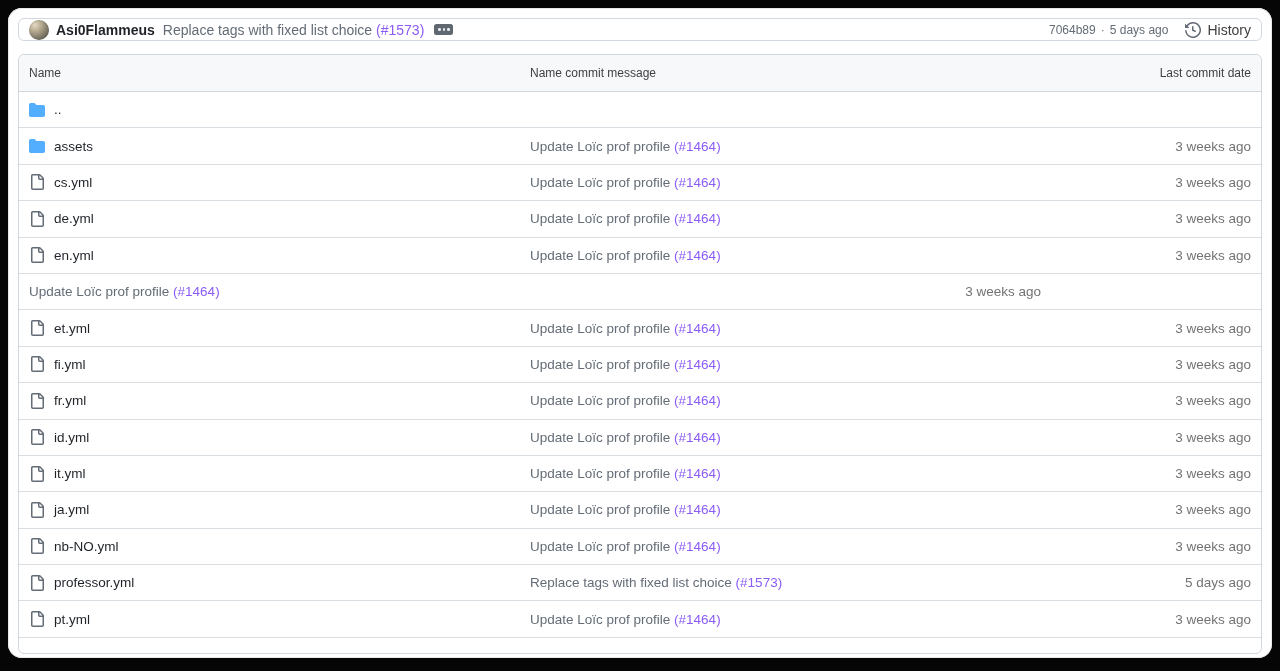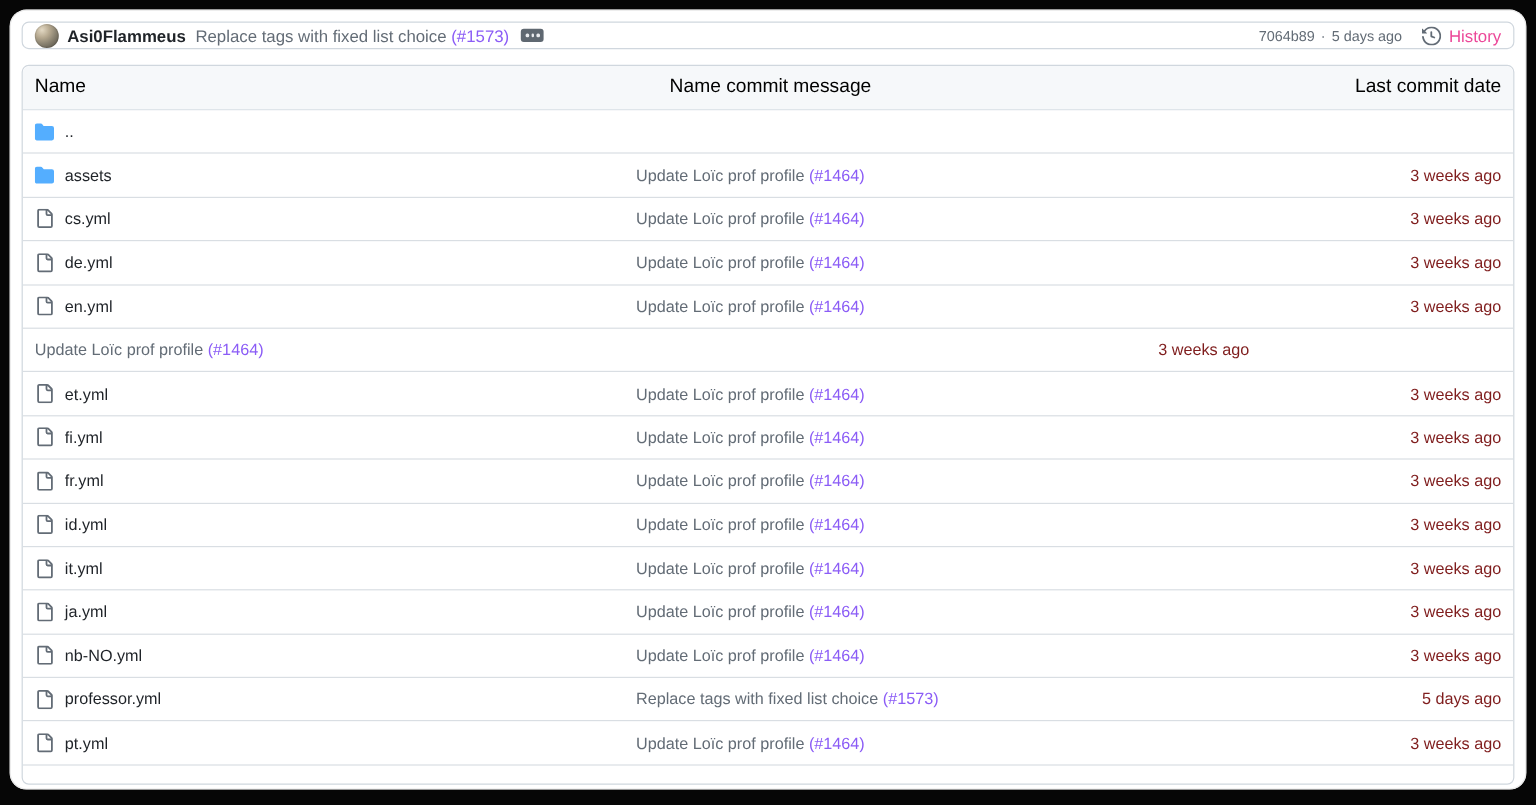--- a/index.html
+++ b/index.html
@@ -83,21 +83,21 @@
   }
   .history-btn {
     display: flex;
     align-items: center;
     gap: 6px;
     background: none;
     border: none;
     cursor: pointer;
     font-family: inherit;
     font-size: 14px;
-    color: #ec4899;
+    color: #404040;
   }
   .history-btn svg { display: block; fill: #636c76; }
 
   
   .file-table {
     margin: 13px 10px 0 10px;
     border: 1px solid #d0d7de;
     border-radius: 6px;
     background: #ffffff;
     height: 600px;
@@ -105,23 +105,22 @@
   }
   .thead {
     height: 37px;
     background: #f6f8fa;
     border-bottom: 1px solid #d0d7de;
     border-radius: 6px 6px 0 0;
     display: grid;
     grid-template-columns: 501px 1fr 210px;
     align-items: center;
     padding: 0 10px;
-    font-size: 16px;
-    color: #000000;
-    gap: 28px;
+    font-size: 12px;
+    color: #404040;
   }
   .thead .th-date { text-align: right; }
   .row {
     height: 36.4px;
     display: grid;
     grid-template-columns: 501px 1fr 210px;
     align-items: center;
     padding: 0 10px;
     border-bottom: 1px solid #d9dee3;
     font-size: 13.5px;
@@ -142,21 +141,21 @@
   }
   .msg-cell {
     color: #636c76;
     white-space: nowrap;
     overflow: hidden;
     text-overflow: ellipsis;
   }
   .msg-link { color: #636c76; text-decoration: none; }
   .date-cell {
     text-align: right;
-    color: #7f1d1d;
+    color: #737373;
     white-space: nowrap;
   }
 </style>
 </head>
 <body>
 
 <div class="page">
 
   <div class="commit-bar">
     <span class="avatar"></span>

